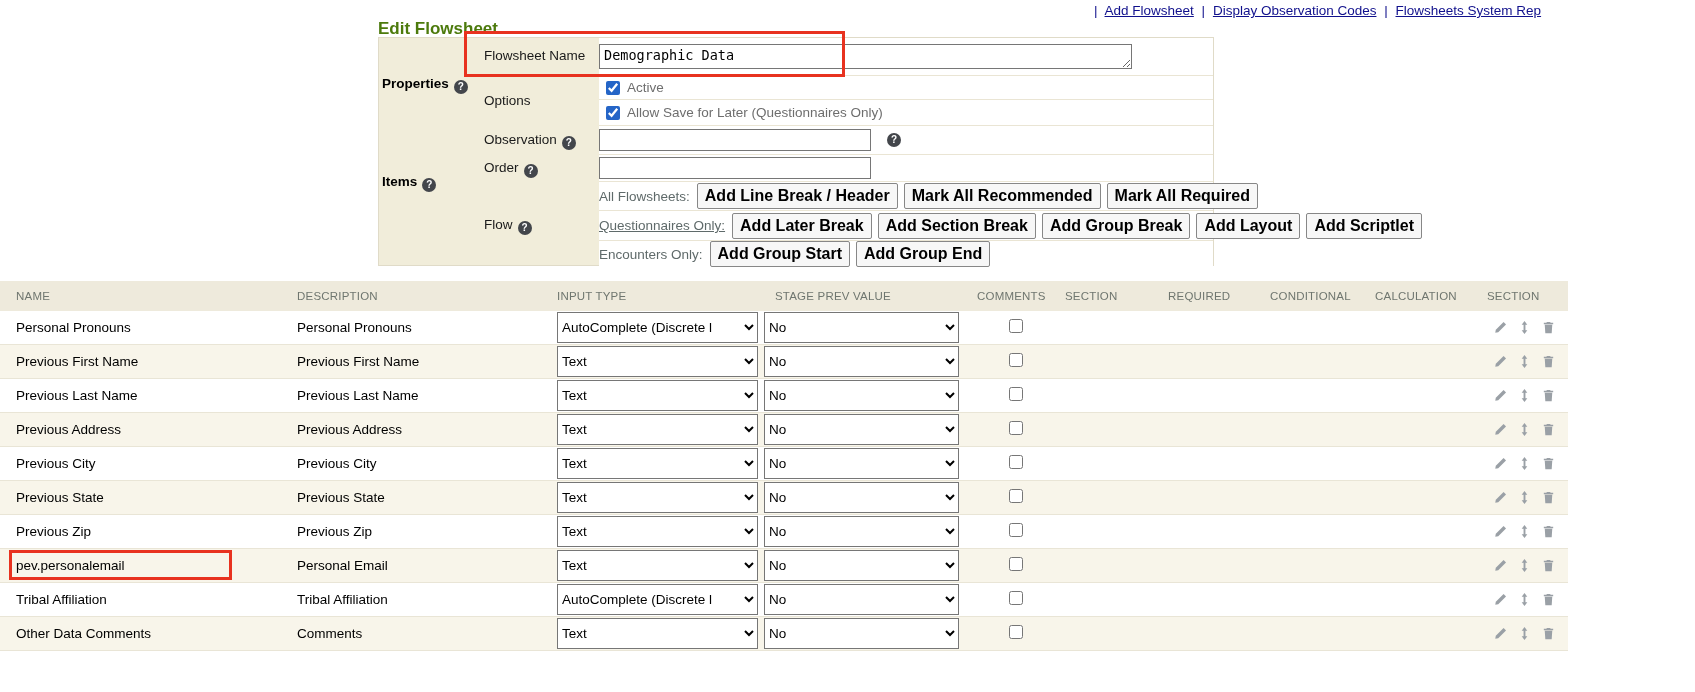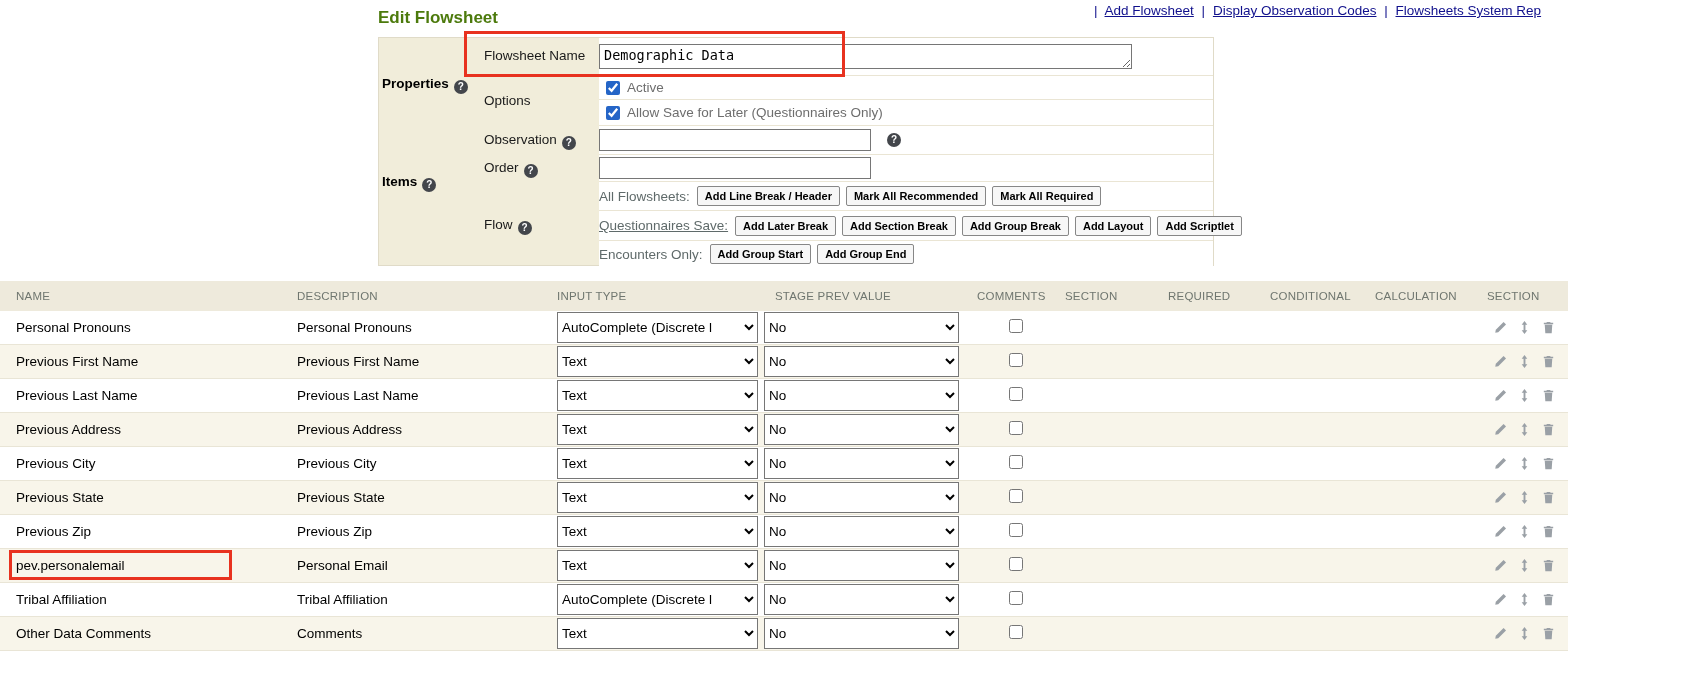--- a/index.html
+++ b/index.html
@@ -6,21 +6,21 @@
   html,body { width:1695px; height:692px; overflow:hidden; background:#fff;
               font-family:"Liberation Sans", sans-serif; position:relative; }
 
   
   .topnav { position:absolute; top:3px; left:1090px; white-space:nowrap;
             font-size:13.5px; color:#10108c; }
   .topnav a { color:#10108c; text-decoration:underline; cursor:pointer; }
   .topnav .sep { text-decoration:none; padding:0 4px; }
 
   
-  .page-title { position:absolute; left:378px; top:8px; font-size:17px;
+  .page-title { position:absolute; left:378px; top:19px; font-size:17px;
                 font-weight:bold; color:#4c7a0c; }
 
   
   .panel { position:absolute; left:378px; top:37px; width:836px; height:229px;
            background:#f1edda; border:1px solid #e0dbc8; }
   .f-row { position:absolute; left:220px; right:0; background:#fff;
            border-bottom:1px solid #eae5d4; display:flex; align-items:center; }
   .r1 { top:0;    height:38px; }
   .r2 { top:38px; height:24px; }
   .r3 { top:62px; height:26px; }
@@ -45,21 +45,21 @@
   .txt-input { width:272px; height:22px; border:1px solid #767676;
                font-size:13px; padding:0 4px; background:#fff; }
   .opt-line { display:flex; align-items:center; gap:7px; padding-left:7px;
               font-size:13.5px; color:#6e6e6e; }
   input[type="checkbox"] { width:14px; height:14px; accent-color:#2565c7; }
 
   .flow-line { font-size:13.5px; color:#5f6a6a; white-space:nowrap;
                display:flex; align-items:center; }
   .flow-line .glabel { margin-right:7px; }
   .flow-line .glabel.underlined { text-decoration:underline; }
-  .btn { font-family:"Liberation Sans", sans-serif; font-size:11px; font-weight:bold;
+  .btn { font-family:"Liberation Sans", sans-serif; font-size:16px; font-weight:bold;
          color:#000; background:#f7f7f7; border:1px solid #878787;
          border-radius:2px; padding:3px 7px; margin-right:6px; cursor:pointer;
          white-space:nowrap; }
 
   
   .ann1 { position:absolute; left:464px; top:31px; width:381px; height:46px;
           border:3px solid #e8321f; z-index:20; pointer-events:none; }
   .ann2 { position:absolute; left:9px; top:1px; width:223px; height:30px;
           border:3px solid #e8321f; z-index:20; pointer-events:none; }
 
@@ -153,21 +153,21 @@
     <div class="flow-line">
       <span class="glabel">All Flowsheets:</span>
       <button class="btn">Add Line Break / Header</button>
       <button class="btn">Mark All Recommended</button>
       <button class="btn">Mark All Required</button>
     </div>
   </div>
 
   <div class="f-row r7">
     <div class="flow-line">
-      <span class="glabel underlined">Questionnaires Save:</span>
+      <span class="glabel underlined">Questionnaires Only:</span>
       <button class="btn">Add Later Break</button>
       <button class="btn">Add Section Break</button>
       <button class="btn">Add Group Break</button>
       <button class="btn">Add Layout</button>
       <button class="btn">Add Scriptlet</button>
     </div>
   </div>
 
   <div class="f-row r8">
     <div class="flow-line">

